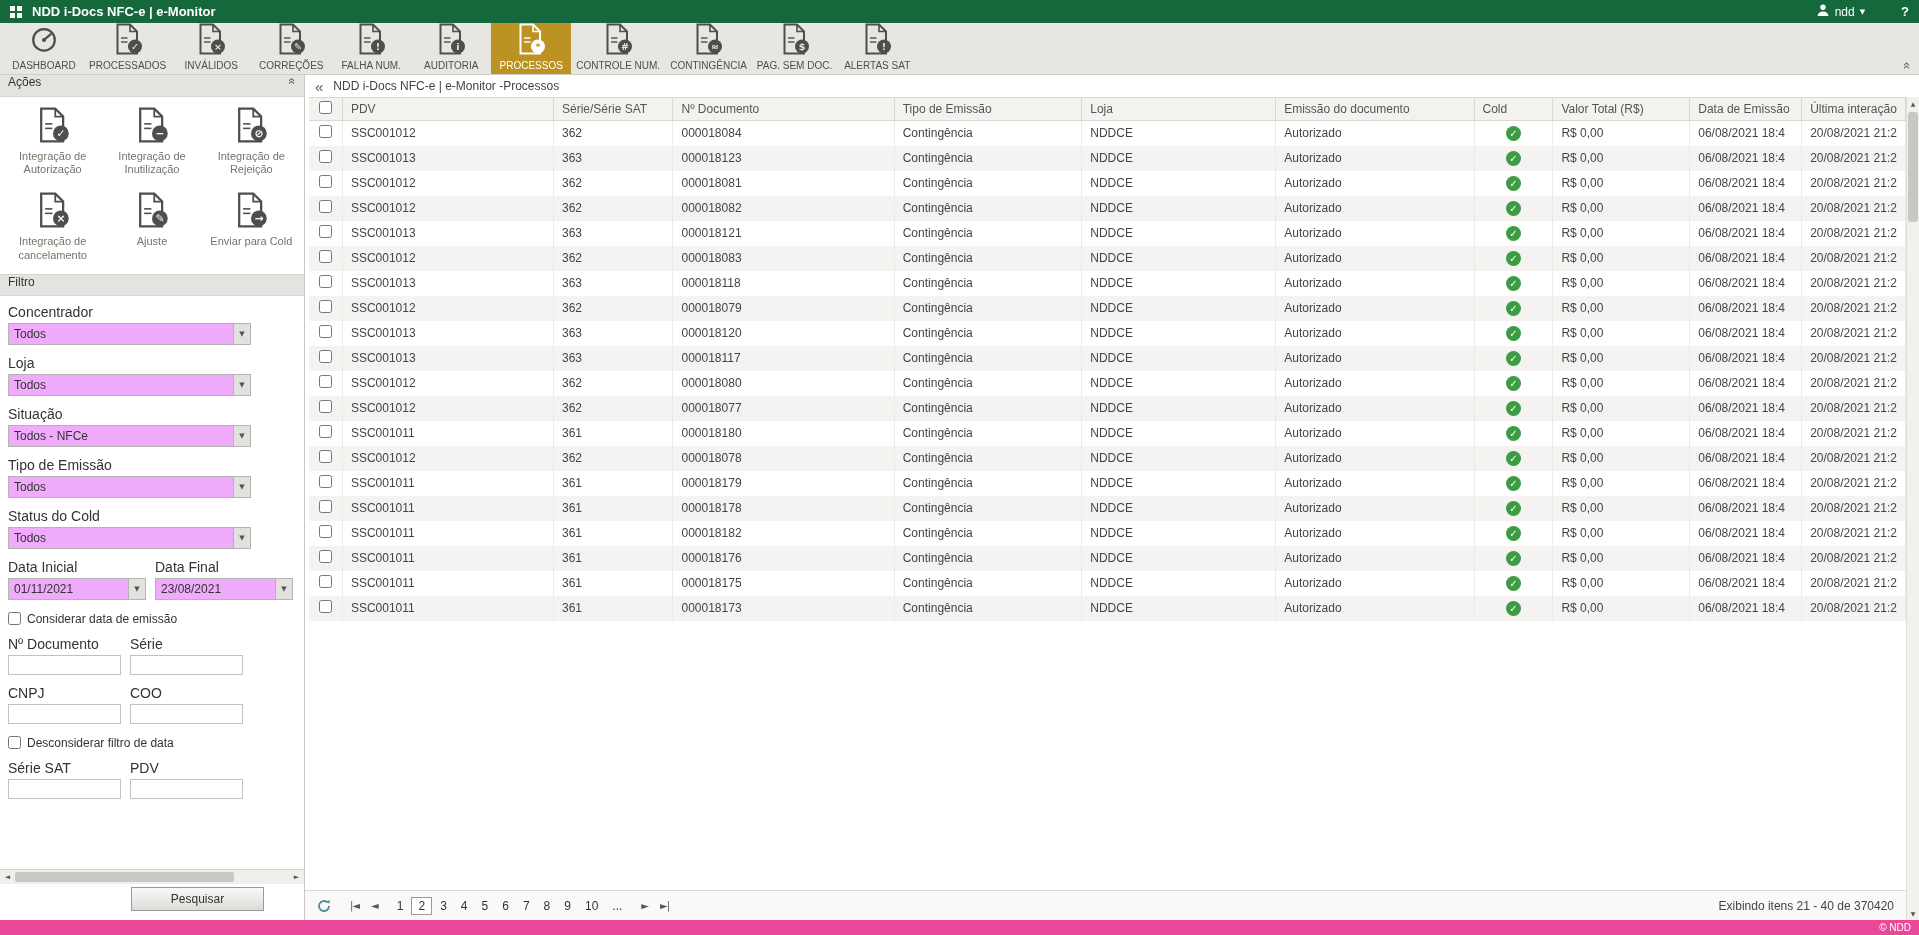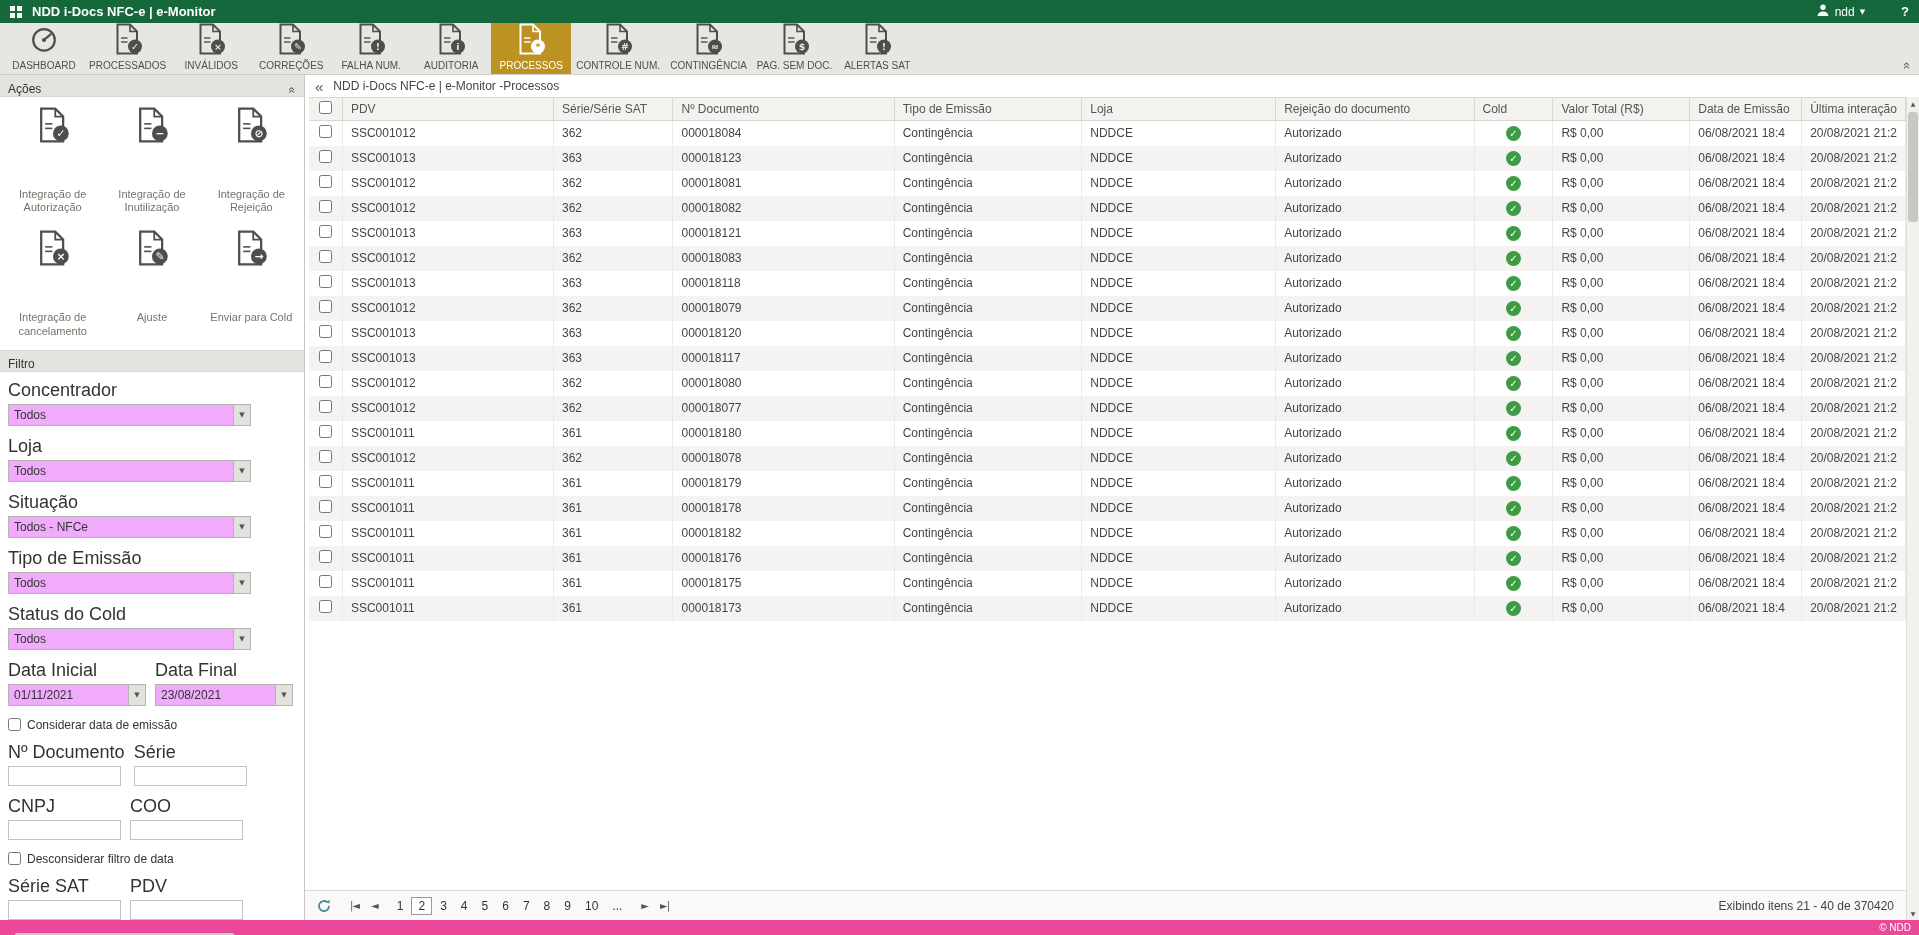--- a/index.html
+++ b/index.html
@@ -24,28 +24,28 @@
   .tb-item.active{background:#BC9323;}
   .tb-label{font-size:10px;color:#4e4e4c;white-space:nowrap;}
   .tb-item.active .tb-label{color:#fff;}
   .toolbar-collapse{position:absolute;right:8px;bottom:2px;font-size:13px;color:#555;cursor:pointer;display:inline-block;transform:rotate(90deg);line-height:1;}
 
   
   .content{flex:1;display:flex;min-height:0;}
 
   
   .sidebar{width:305px;flex:0 0 305px;border-right:1px solid #c9c8c5;display:flex;flex-direction:column;background:#fff;}
-  .section-header{height:22px;flex:0 0 22px;background:#E4E3E0;border-top:1px solid #d6d5d2;border-bottom:1px solid #d6d5d2;display:flex;align-items:flex-end;justify-content:space-between;padding:0 8px;font-size:12px;color:#333;}
+  .section-header{height:22px;flex:0 0 22px;background:#E4E3E0;border-top:1px solid #d6d5d2;border-bottom:1px solid #d6d5d2;display:flex;align-items:flex-start;justify-content:space-between;padding:0 8px;font-size:12px;color:#333;}
   .collapse-up{display:inline-block;transform:rotate(90deg);font-size:12px;color:#555;cursor:pointer;line-height:1;}
   .actions-grid{display:grid;grid-template-columns:1fr 1fr 1fr;padding:10px 4px 12px;row-gap:16px;column-gap:2px;background:#fff;}
   .action-item{display:flex;flex-direction:column;align-items:center;gap:3px;cursor:pointer;text-align:center;}
-  .action-label{font-size:11px;color:#74746a;line-height:1.2;max-width:92px;margin-top:38px;}
+  .action-label{font-size:11px;color:#74746a;line-height:1.2;max-width:92px;}
   .filters{padding:8px 8px 0;}
   .filter-group{margin-bottom:10px;}
-  .filter-label{font-size:18px;color:#333;margin-bottom:3px;white-space:nowrap;}
+  .filter-label{font-size:14px;color:#333;margin-bottom:3px;white-space:nowrap;}
   .select{width:243px;height:22px;border:1px solid #b5b4b0;background:#f0abfc;display:flex;align-items:center;cursor:pointer;}
   .select .val{flex:1;font-size:12px;color:#333;padding:0 5px;white-space:nowrap;overflow:hidden;}
   .select .btn{width:17px;height:100%;background:#E2E1DE;border-left:1px solid #b5b4b0;display:flex;align-items:center;justify-content:center;font-size:7px;color:#555;font-family:"DejaVu Sans",sans-serif;}
   .select.date{width:138px;}
   .pair-row{display:flex;padding:0 8px;margin-bottom:10px;}
   .pair-col{margin-right:9px;}
   .txt{width:113px;height:20px;border:1px solid #c3c2bf;font-size:12px;padding:0 4px;font-family:"Liberation Sans",sans-serif;}
   .chk-row{display:flex;align-items:center;gap:6px;padding:2px 8px 10px;font-size:12px;color:#333;cursor:pointer;}
   .chk-row input{width:13px;height:13px;}
   .side-spacer{flex:1;}
@@ -460,21 +460,21 @@
                   <col style="width:100px">
                 </colgroup>
                 <thead>
                   <tr>
                     <th class="chk"><input type="checkbox" style=""></th>
                     <th>PDV</th>
                     <th>Série/Série SAT</th>
                     <th>Nº Documento</th>
                     <th>Tipo de Emissão</th>
                     <th>Loja</th>
-                    <th>Rejeição do documento</th>
+                    <th>Emissão do documento</th>
                     <th>Cold</th>
                     <th>Valor Total (R$)</th>
                     <th>Data de Emissão</th>
                     <th>Última interação</th>
                   </tr>
                 </thead>
                 <tbody>
                   <tr>
                     <td class="chk"><input type="checkbox" style=""></td>
                     <td>SSC001012</td>

